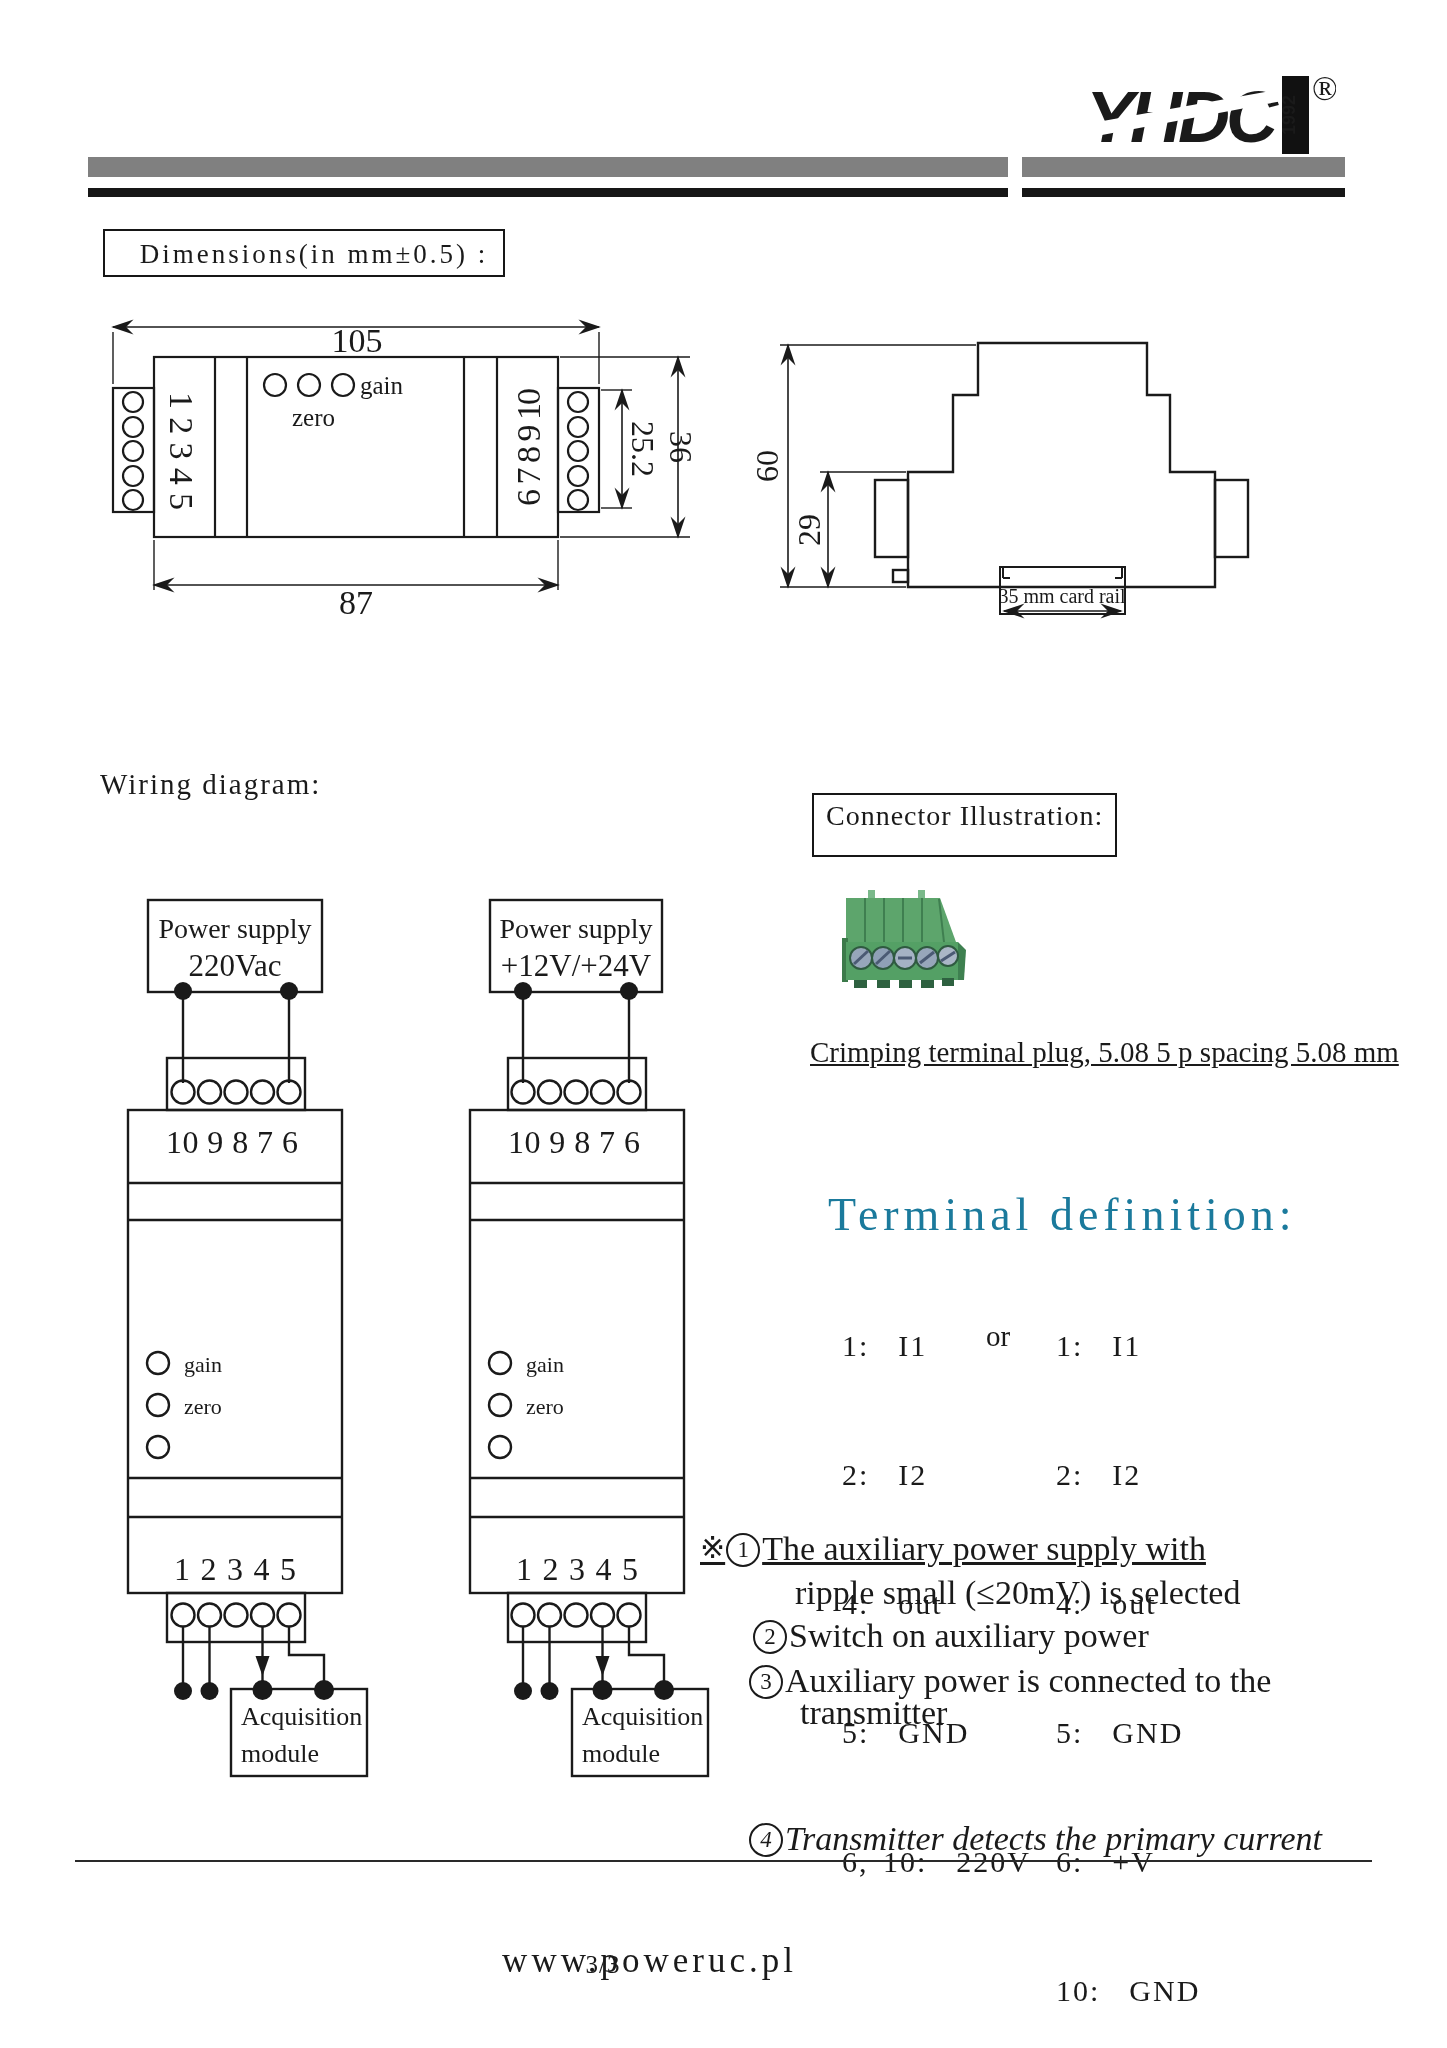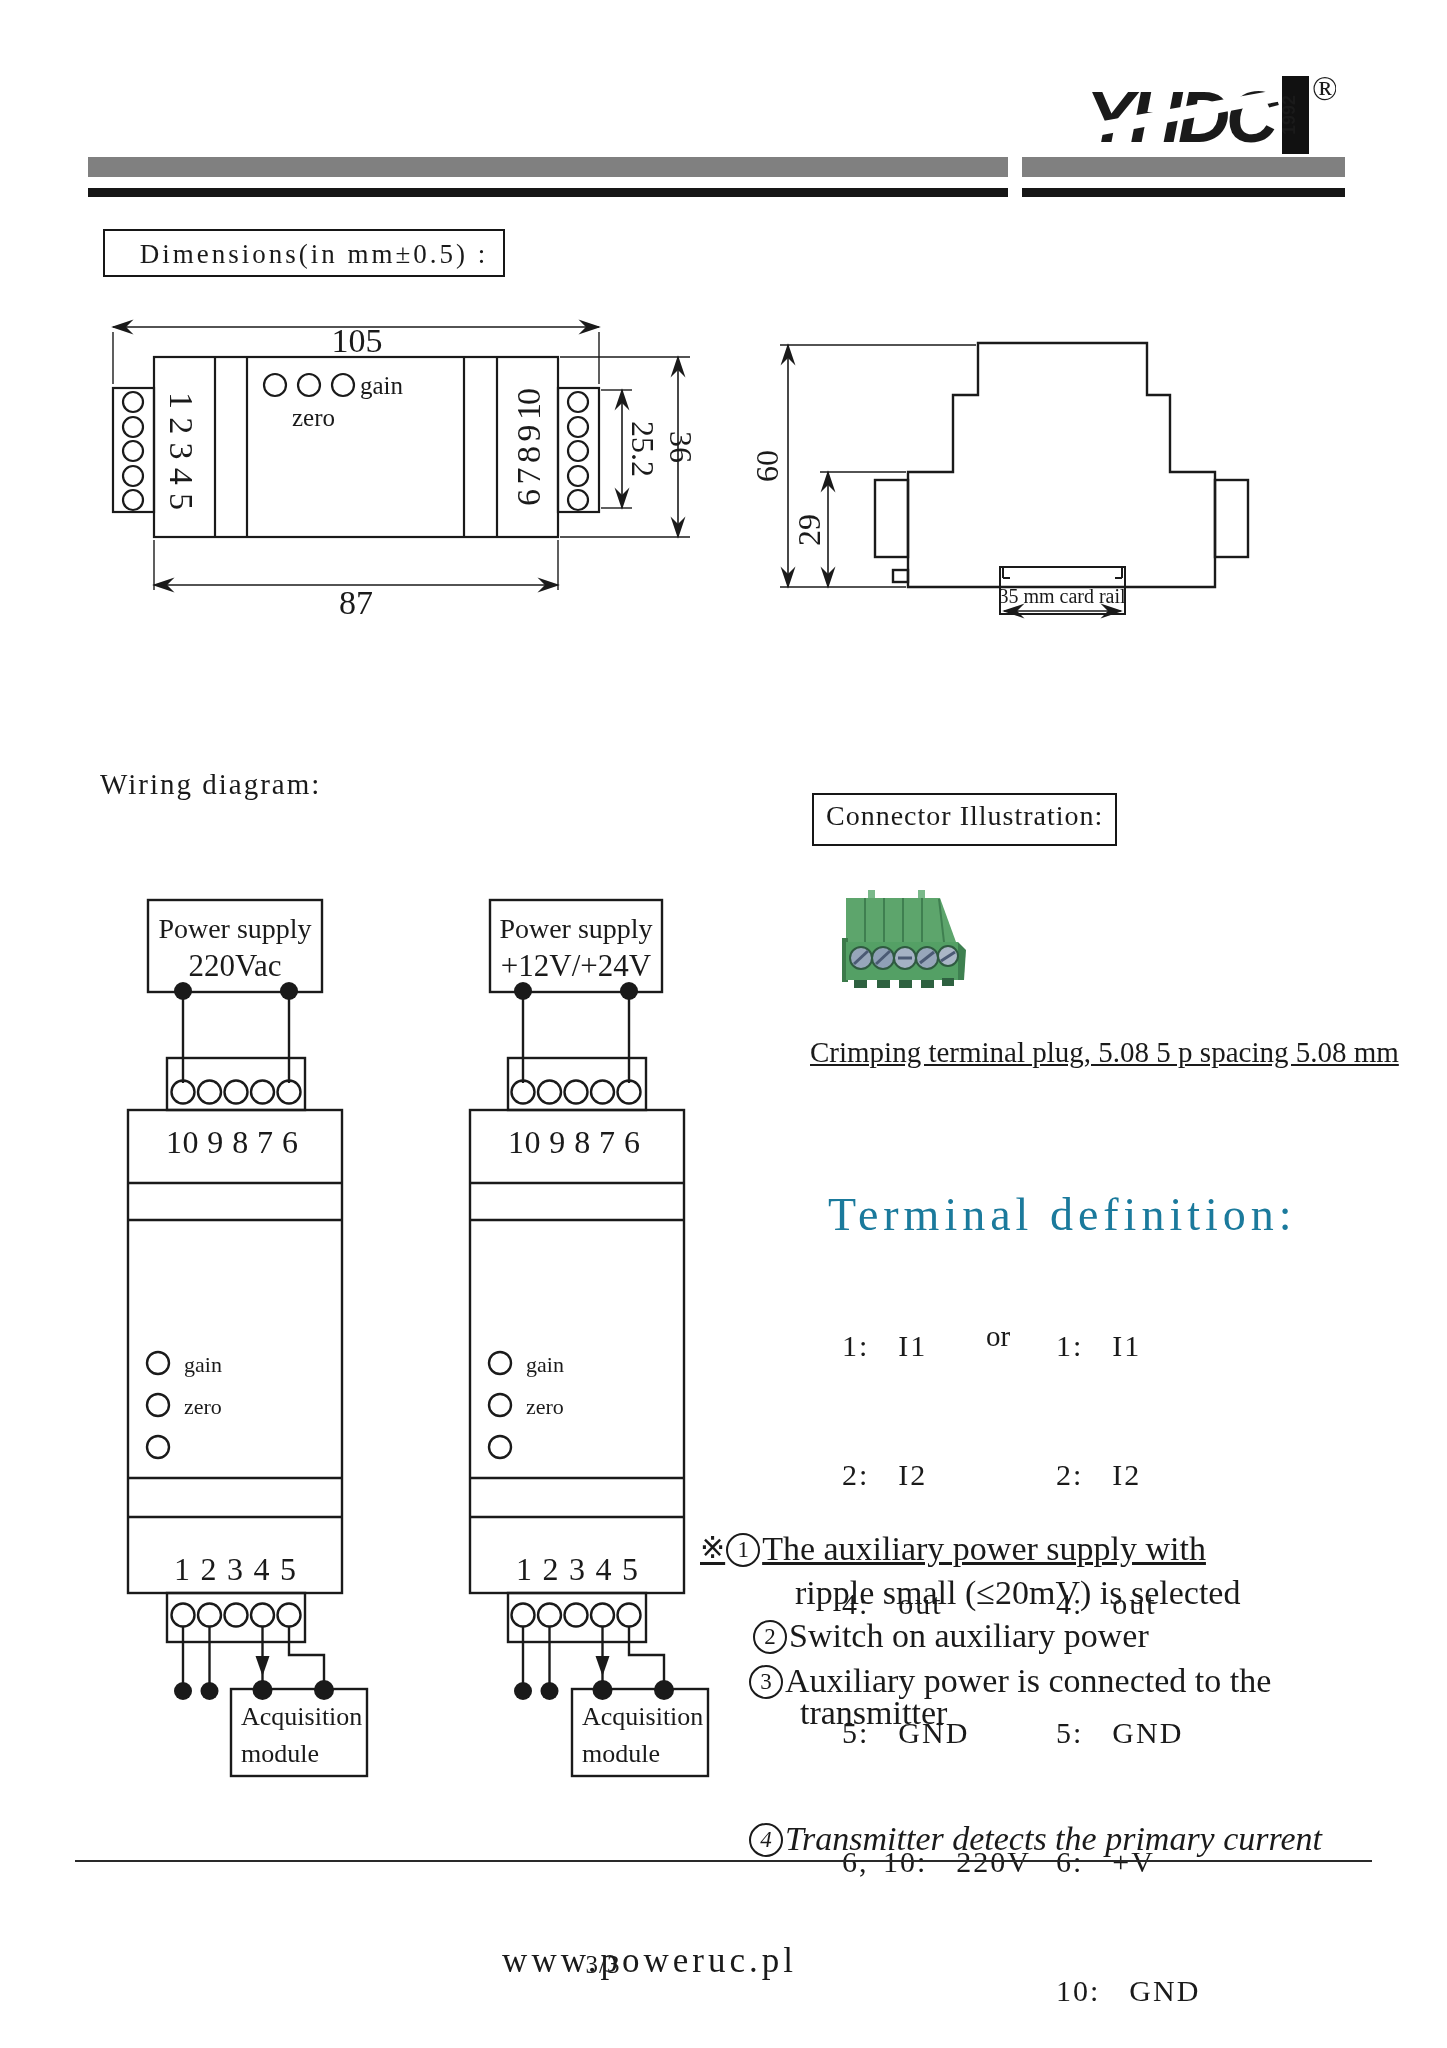--- a/index.html
+++ b/index.html
@@ -15,21 +15,21 @@
   .seg1{left:88px;width:920px;}
   .seg2{left:1022px;width:323px;}
   
   .dims-title{
     left:103px;top:229px;width:378px;height:44px;border:2px solid #161616;
     font-size:27px;letter-spacing:3px;line-height:46px;padding-left:20px;text-align:center;
   }
   .wiring-title{left:100px;top:768px;font-size:29px;letter-spacing:2px;}
   .conn-title{
     left:812px;top:793px;border:2px solid #161616;font-size:28px;
-    letter-spacing:1px;padding:5px 12px 12px 12px;
+    letter-spacing:1px;padding:5px 12px 23px 12px;
   }
   .conn-caption{left:810px;top:1036px;font-size:29px;text-decoration:underline;}
   
   .td-title{left:828px;top:1188px;font-size:46px;letter-spacing:5px;color:#1b7a9c;}
   .td-col{font-size:30px;line-height:43px;letter-spacing:2px;word-spacing:5px;white-space:pre;}
   .td-left{left:842px;top:1238px;}
   .td-right{left:1056px;top:1238px;}
   .td-or{left:986px;top:1320px;font-size:29px;}
   
   .note{font-size:34px;white-space:nowrap;}

